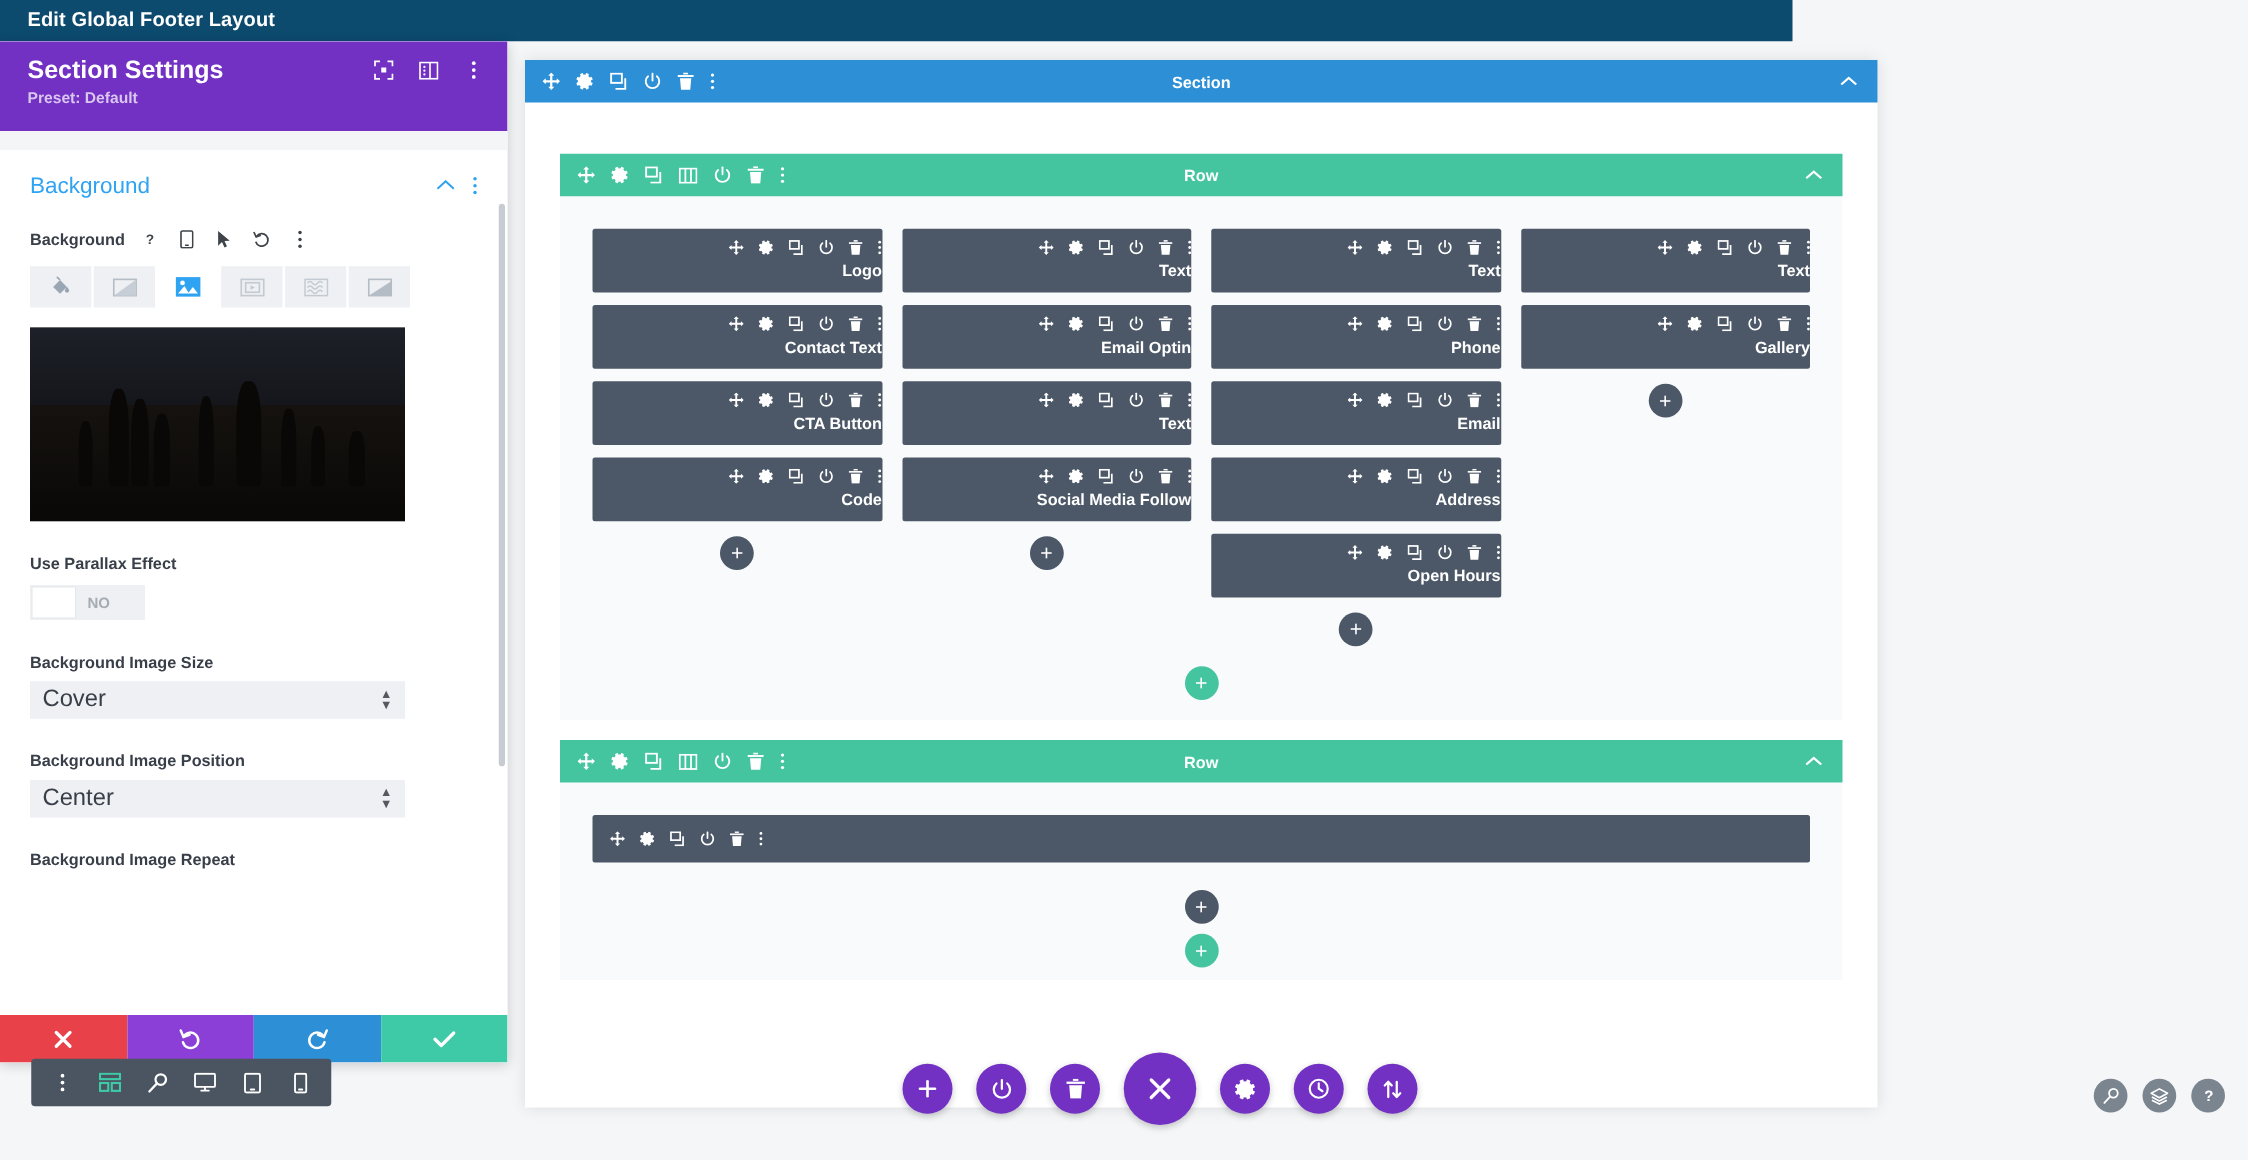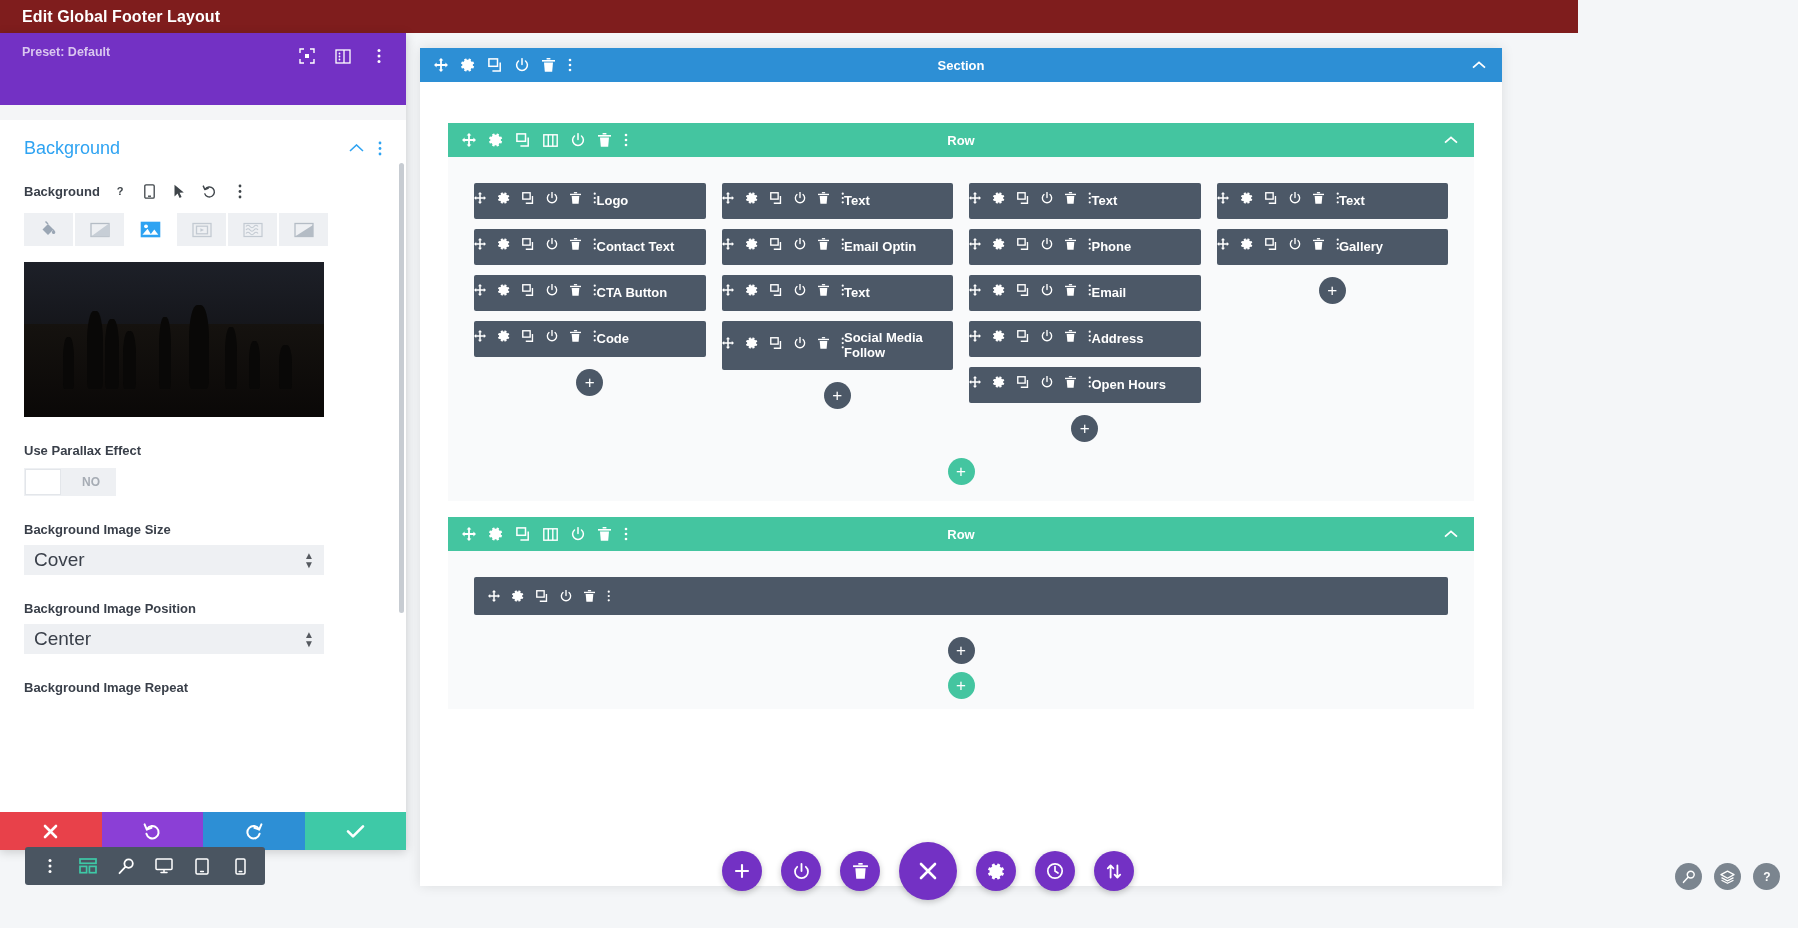--- a/index.html
+++ b/index.html
@@ -6,22 +6,22 @@
   html, body {
     width: 1798px; height: 928px;
     font-family: "Liberation Sans", sans-serif;
     overflow: hidden;
     background: #f4f6f8;
   }
 
   
   #topbar {
     position: absolute; top: 0; left: 0;
-    width: 1578px; height: 33px;
-    background: #7f1d1d;
+    width: 1434px; height: 33px;
+    background: #0c4a6e;
     color: #ffffff;
     display: flex; align-items: center;
   }
   #topbar .tb-title {
     font-size: 16px; font-weight: bold;
     margin-left: 22px; letter-spacing: .1px;
   }
 
   
   #settings-panel {
@@ -131,21 +131,21 @@
     background: linear-gradient(180deg,#15120f 0%,#0a0807 100%);
   }
   .fig {
     position: absolute; bottom: 18%;
     background: #090807; border-radius: 40% 40% 12% 12%;
   }
 
   .toggle-label { font-size: 13px; color: #393f49; font-weight: bold; margin-bottom: 10px; }
   .toggle-wrap { display: flex; align-items: center; background: #eef0f3; width: 92px; height: 28px; }
   .toggle-knob { width: 36px; height: 26px; background: #fff; margin: 1px; border: 1px solid #e3e6ea; }
-  .toggle-text { font-size: 12px; color: #a6acb4; font-weight: bold; margin-left: 20px; }
+  .toggle-text { font-size: 12px; color: #a6acb4; font-weight: bold; margin-left: 8px; }
 
   .select-label { font-size: 13px; color: #393f49; font-weight: bold; margin: 26px 0 8px 0; }
   .select-box {
     width: 300px; height: 30px; background: #eef0f3;
     display: flex; align-items: center; justify-content: space-between;
     padding: 0 10px; cursor: pointer;
   }
   .select-box .sv { font-size: 19px; color: #393f49; }
   .select-box .sa { font-size: 10px; color: #55595f; line-height: 9px; text-align: center; }
 
@@ -215,21 +215,21 @@
   .row-bar { height: 34px; background: #44c5a0; margin: 0 auto; }
   .row-inner { background: #f9fafb; padding: 26px 26px 0 26px; }
 
   .cols { display: flex; gap: 16px; align-items: flex-start; }
   .col { flex: 1 1 0; display: flex; flex-direction: column; align-items: center; }
 
   .module {
     width: 100%; background: #4c5867;
     border-radius: 2px; margin-bottom: 10px;
     padding: 9px 0 10px 0;
-    display: flex; flex-direction: row; align-items: center;
+    display: flex; flex-direction: column; align-items: flex-end;
     cursor: pointer;
   }
   .module .m-icons {
     display: flex; align-items: center; gap: 12px;
     color: #ffffff; margin-bottom: 5px;
   }
   .module .m-label {
     color: #ffffff; font-size: 13px; font-weight: bold;
   }
 
@@ -285,20 +285,21 @@
 </head>
 <body>
 
 <div id="topbar">
   <span class="tb-title">Edit Global Footer Layout</span>
 </div>
 
 <div id="settings-panel">
 
   <div class="sp-header">
+    <h1>Section Settings</h1>
     <div class="sp-preset">Preset: Default</div>
     <div class="sp-header-icons">
       <span class="hicon">
         <svg width="16" height="16" viewBox="0 0 16 16" fill="none" stroke="#fff" stroke-width="1.4">
           <path d="M1 5V1h4M15 5V1h-4M1 11v4h4M15 11v4h-4"></path>
           <rect x="6" y="6" width="4" height="4" fill="#fff" stroke="none"></rect>
         </svg>
       </span>
       <span class="hicon">
         <svg width="16" height="15" viewBox="0 0 16 15" fill="none" stroke="#fff" stroke-width="1.3">

